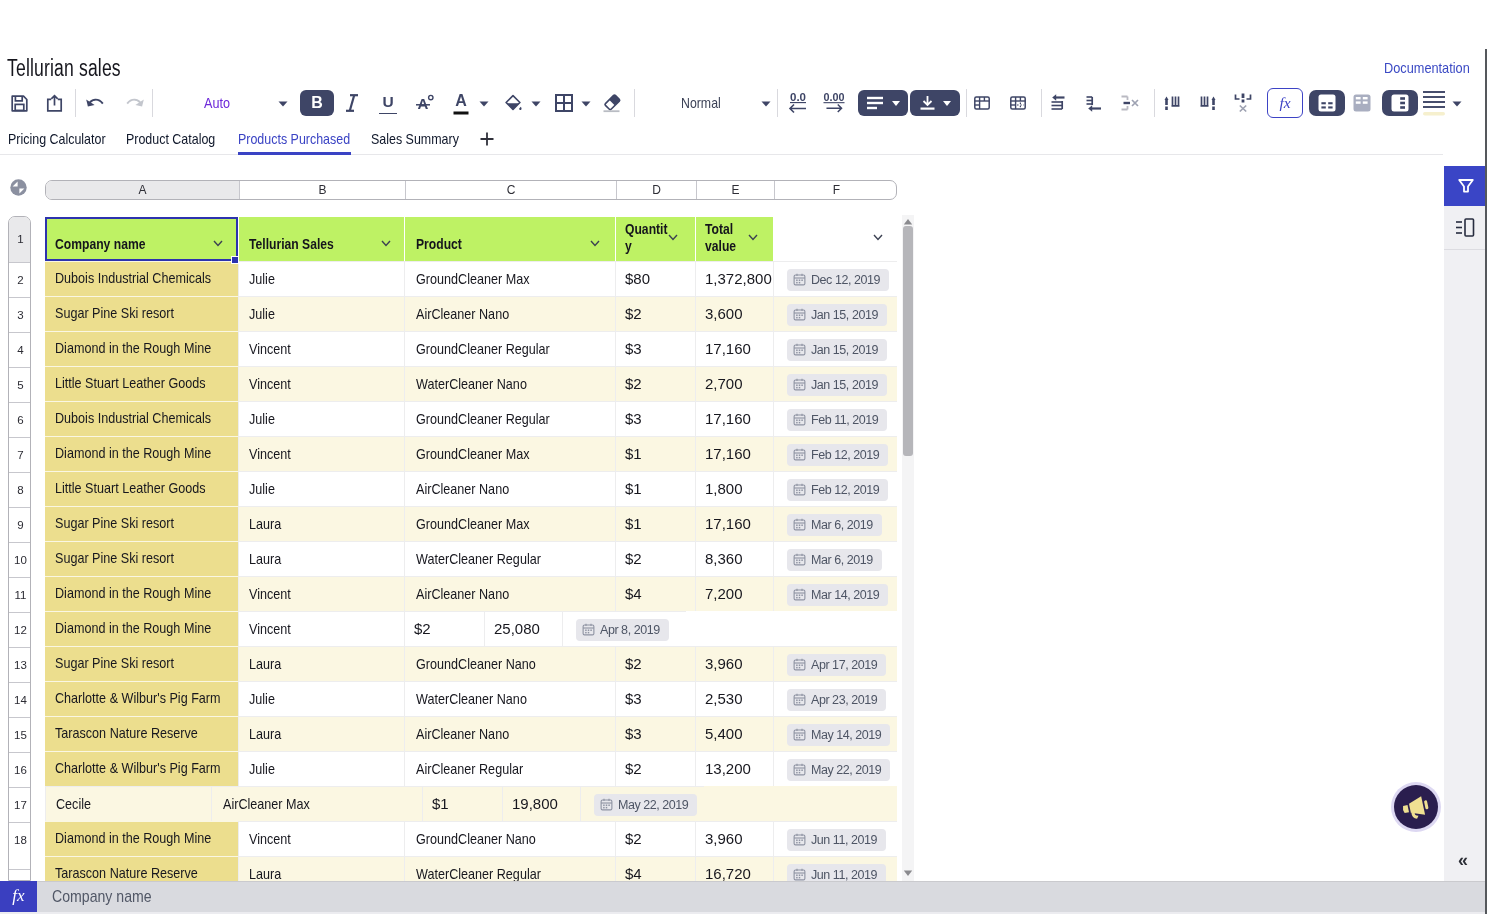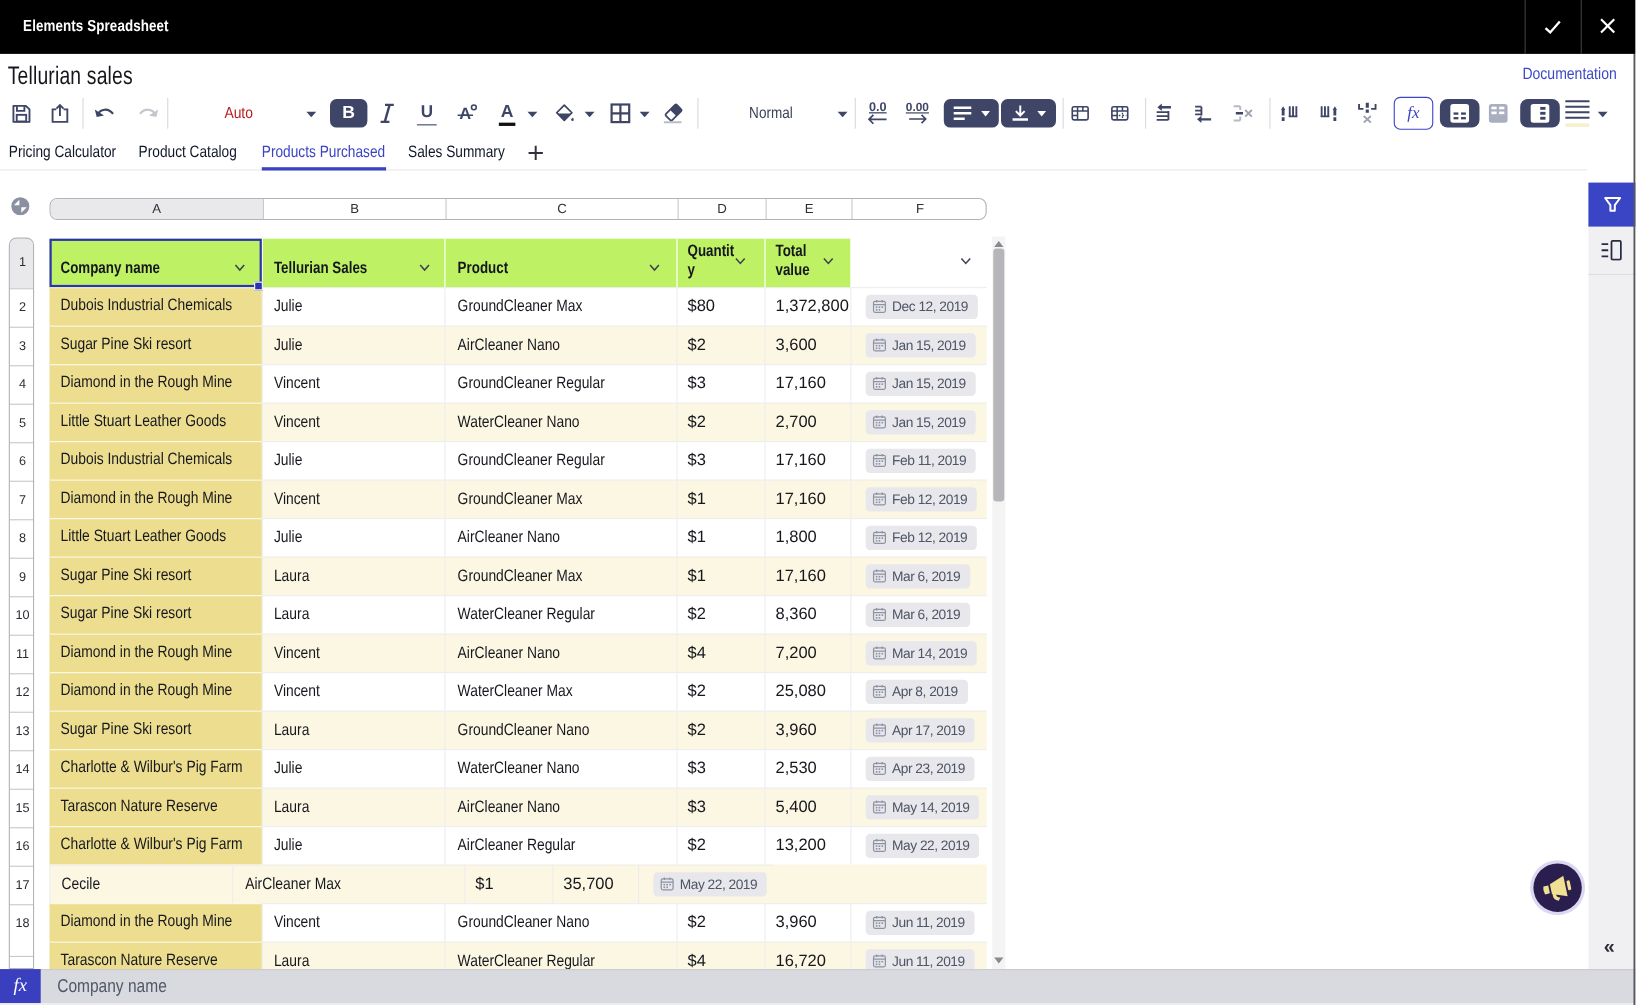--- a/index.html
+++ b/index.html
@@ -63,31 +63,20 @@
 #fxbox{position:absolute;left:0;top:881px;width:37px;height:31px;background:#3a3fc0;color:#fff;text-align:center;line-height:30px;font-size:17px;font-style:italic;font-weight:normal;font-family:"Liberation Serif",serif}
 #fxtext{position:absolute;left:52px;top:881px;height:31px;line-height:31px;font-size:17px;color:#515766}
 #botstrip{position:absolute;left:0;top:912px;width:1487px;height:2px;background:#ececf0}
 
 #fab{position:absolute;left:1394px;top:785px;width:44px;height:44px;border-radius:50%;background:#2a1e4e;box-shadow:0 0 0 3px #ddd8f2}
 </style>
 </head>
 <body>
 <div id="app">
 
-  <div id="topbar">
-    <div class="title"><span class="t">Elements Spreadsheet</span></div>
-    <div class="vsep" style="left:1386px"></div>
-    <div class="vsep" style="left:1437px"></div>
-    <svg class="abs" style="left:1403px;top:16px" width="17" height="17" viewBox="0 0 17 17">
-        <path d="M2 9.5 L6.3 13.5 L15 3.5" fill="none" stroke="#fff" stroke-width="2.1"></path>
-      </svg>
-    <svg class="abs" style="left:1454px;top:16px" width="15" height="15" viewBox="0 0 15 15">
-        <path d="M1.5 1.5 L13.5 13.5 M13.5 1.5 L1.5 13.5" stroke="#fff" stroke-width="2"></path>
-      </svg>
-  </div>
   <div id="doctitle"><span class="t" style="transform:scaleX(0.765)">Tellurian sales</span></div>
   <div id="doclink"><span class="t" style="transform:scaleX(0.85)">Documentation</span></div>
   <div class="tb-ic" style="left:3px;width:32px">
       <svg width="19" height="19" viewBox="0 0 19 19">
 <path d="M2.2 2.2 H13.5 L16.8 5.5 V16.8 H2.2 Z" fill="none" stroke="#3e4566" stroke-width="1.7" stroke-linejoin="round"></path>
 <path d="M5.4 2.5 V6.8 H12.2 V2.5" fill="none" stroke="#3e4566" stroke-width="1.7"></path>
 <rect x="5.2" y="10.4" width="8.6" height="6" fill="none" stroke="#3e4566" stroke-width="1.7"></rect>
       </svg>
     </div>
 <div class="tb-ic" style="left:38px;width:32px">
@@ -103,21 +92,21 @@
 <path d="M1.2 4.6 L2.9 11.4 L9.6 10.0 Z" fill="#3e4566"></path>
       </svg>
     </div>
 <div class="tb-ic" style="left:118px;width:32px">
       <svg width="22" height="16" viewBox="0 0 22 16">
 <path d="M18.2 9.2 C15.8 3.8 8.5 2.8 4.2 8.6" fill="none" stroke="#c3c6cd" stroke-width="1.9"></path>
 <path d="M20.8 4.6 L19.1 11.4 L12.4 10.0 Z" fill="#c3c6cd"></path>
       </svg>
     </div>
 <div class="tb-sep" style="left:152px"></div>
-<div class="abs" style="left:204px;top:95px;font-size:14.5px;color:#b91c1c"><span class="t" style="transform:scaleX(0.87)">Auto</span></div>
+<div class="abs" style="left:204px;top:95px;font-size:14.5px;color:#6d28d9"><span class="t" style="transform:scaleX(0.87)">Auto</span></div>
 <svg class="abs" style="left:278px;top:101px" width="10" height="6" viewBox="0 0 10 6">
       <path d="M0.5 0.5 L5 5.5 L9.5 0.5 Z" fill="#3e4566"></path>
     </svg>
 <div class="tb-btn" style="left:300px;width:34px;color:#fff;font-weight:bold;font-size:16px">B</div>
 <div class="tb-ic" style="left:336px;width:32px">
       <svg width="14" height="18" viewBox="0 0 14 18">
 <line x1="5" y1="1.2" x2="13" y2="1.2" stroke="#3e4566" stroke-width="2.2"></line>
 <line x1="1" y1="16.8" x2="9" y2="16.8" stroke="#3e4566" stroke-width="2.2"></line>
 <line x1="9.2" y1="1.2" x2="4.8" y2="16.8" stroke="#3e4566" stroke-width="2.2"></line>
       </svg>
@@ -538,21 +527,20 @@
             <rect x="3.4" y="7" width="1.6" height="1.6" fill="#8e93a2"></rect>
             <rect x="6.2" y="7" width="1.6" height="1.6" fill="#8e93a2"></rect>
             <rect x="9" y="7" width="1.6" height="1.6" fill="#8e93a2"></rect>
             <rect x="3.4" y="9.6" width="1.6" height="1.6" fill="#8e93a2"></rect>
             <rect x="6.2" y="9.6" width="1.6" height="1.6" fill="#8e93a2"></rect>
           </svg>Mar 14, 2019</span></div>
     </div>
 <div class="row" style="top:611px;background:#ffffff">
       <div class="ca"><span class="t">Diamond in the Rough Mine</span></div>
       <div class="cb"><span class="t">Vincent</span></div>
-      <div class="cc"><span class="t">WaterCleaner Max</span></div>
       <div class="cd">$2</div>
       <div class="ce">25,080</div>
       <div class="cf"><span class="pill"><svg width="13" height="13" viewBox="0 0 14 14" style="vertical-align:-2px;margin-right:5px">
             <rect x="1.2" y="2.2" width="11.6" height="10.6" rx="1.5" fill="none" stroke="#8e93a2" stroke-width="1.2"></rect>
             <line x1="1.2" y1="5.4" x2="12.8" y2="5.4" stroke="#8e93a2" stroke-width="1.2"></line>
             <line x1="4.3" y1="0.8" x2="4.3" y2="3.2" stroke="#8e93a2" stroke-width="1.2"></line>
             <line x1="9.7" y1="0.8" x2="9.7" y2="3.2" stroke="#8e93a2" stroke-width="1.2"></line>
             <rect x="3.4" y="7" width="1.6" height="1.6" fill="#8e93a2"></rect>
             <rect x="6.2" y="7" width="1.6" height="1.6" fill="#8e93a2"></rect>
             <rect x="9" y="7" width="1.6" height="1.6" fill="#8e93a2"></rect>
@@ -629,21 +617,21 @@
             <rect x="6.2" y="7" width="1.6" height="1.6" fill="#8e93a2"></rect>
             <rect x="9" y="7" width="1.6" height="1.6" fill="#8e93a2"></rect>
             <rect x="3.4" y="9.6" width="1.6" height="1.6" fill="#8e93a2"></rect>
             <rect x="6.2" y="9.6" width="1.6" height="1.6" fill="#8e93a2"></rect>
           </svg>May 22, 2019</span></div>
     </div>
 <div class="row" style="top:786px;background:#fbf7e2">
       <div class="cb"><span class="t">Cecile</span></div>
       <div class="cc"><span class="t">AirCleaner Max</span></div>
       <div class="cd">$1</div>
-      <div class="ce">35,700</div>
+      <div class="ce">19,800</div>
       <div class="cf"><span class="pill"><svg width="13" height="13" viewBox="0 0 14 14" style="vertical-align:-2px;margin-right:5px">
             <rect x="1.2" y="2.2" width="11.6" height="10.6" rx="1.5" fill="none" stroke="#8e93a2" stroke-width="1.2"></rect>
             <line x1="1.2" y1="5.4" x2="12.8" y2="5.4" stroke="#8e93a2" stroke-width="1.2"></line>
             <line x1="4.3" y1="0.8" x2="4.3" y2="3.2" stroke="#8e93a2" stroke-width="1.2"></line>
             <line x1="9.7" y1="0.8" x2="9.7" y2="3.2" stroke="#8e93a2" stroke-width="1.2"></line>
             <rect x="3.4" y="7" width="1.6" height="1.6" fill="#8e93a2"></rect>
             <rect x="6.2" y="7" width="1.6" height="1.6" fill="#8e93a2"></rect>
             <rect x="9" y="7" width="1.6" height="1.6" fill="#8e93a2"></rect>
             <rect x="3.4" y="9.6" width="1.6" height="1.6" fill="#8e93a2"></rect>
             <rect x="6.2" y="9.6" width="1.6" height="1.6" fill="#8e93a2"></rect>

